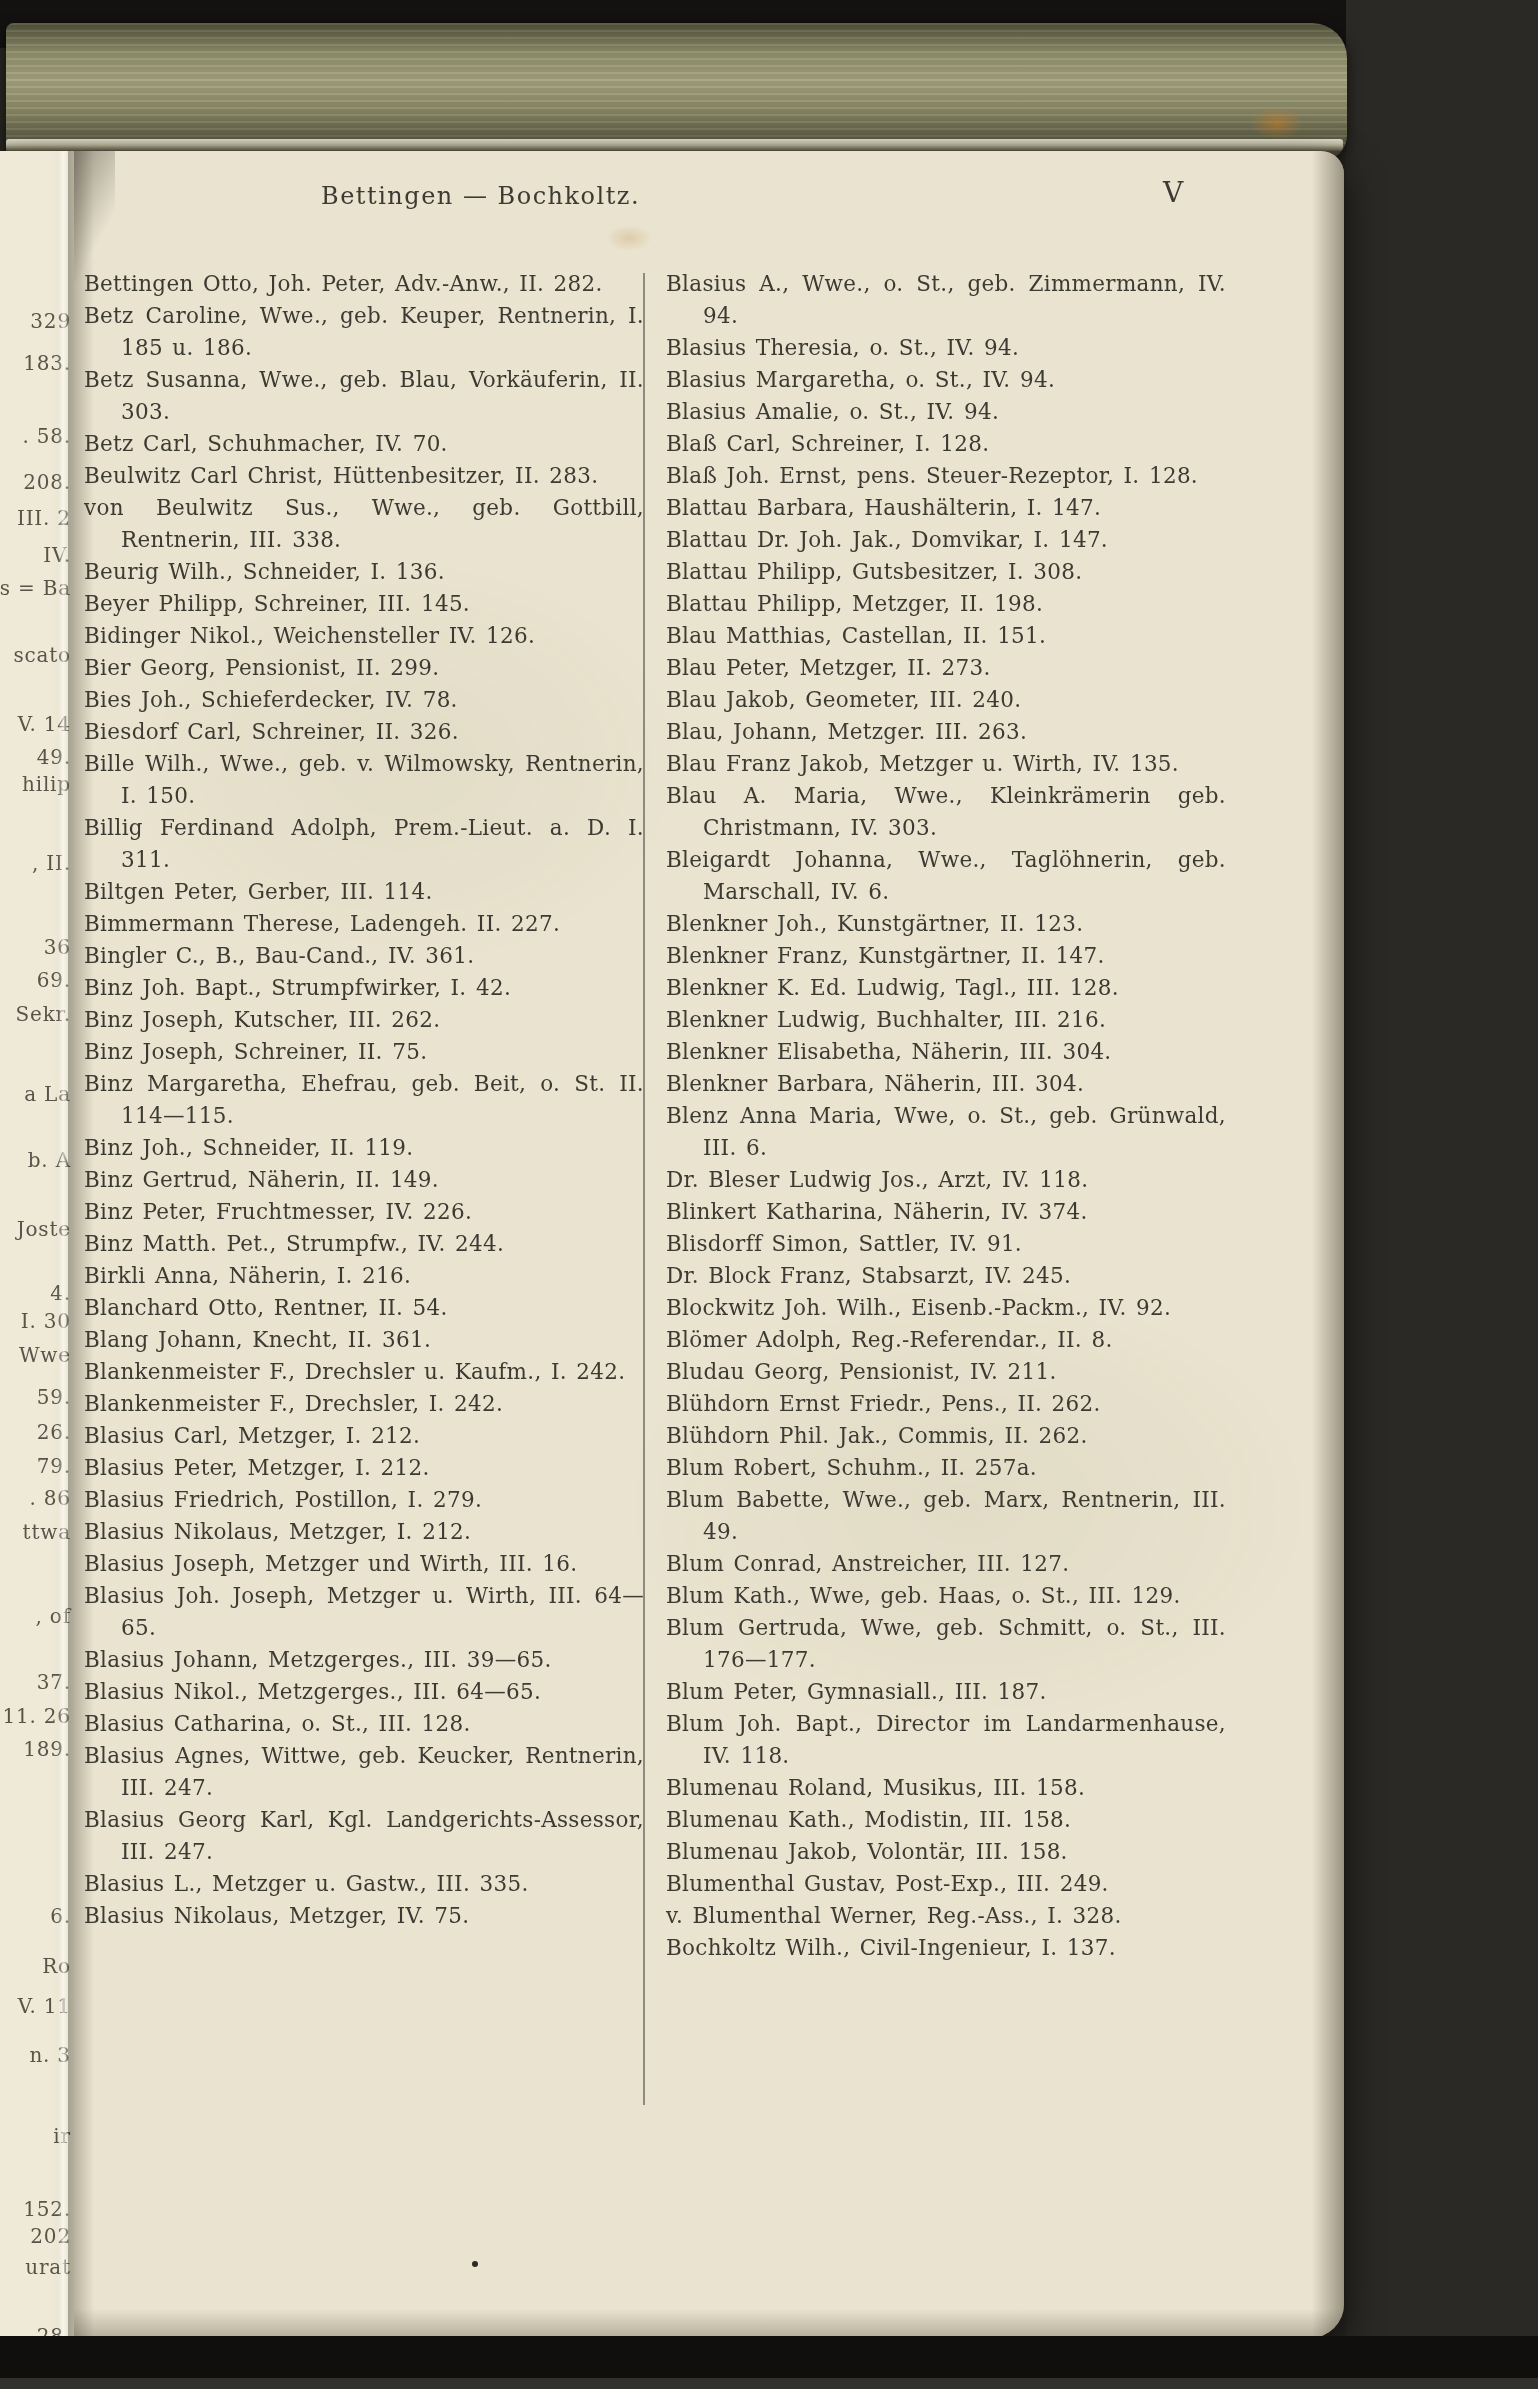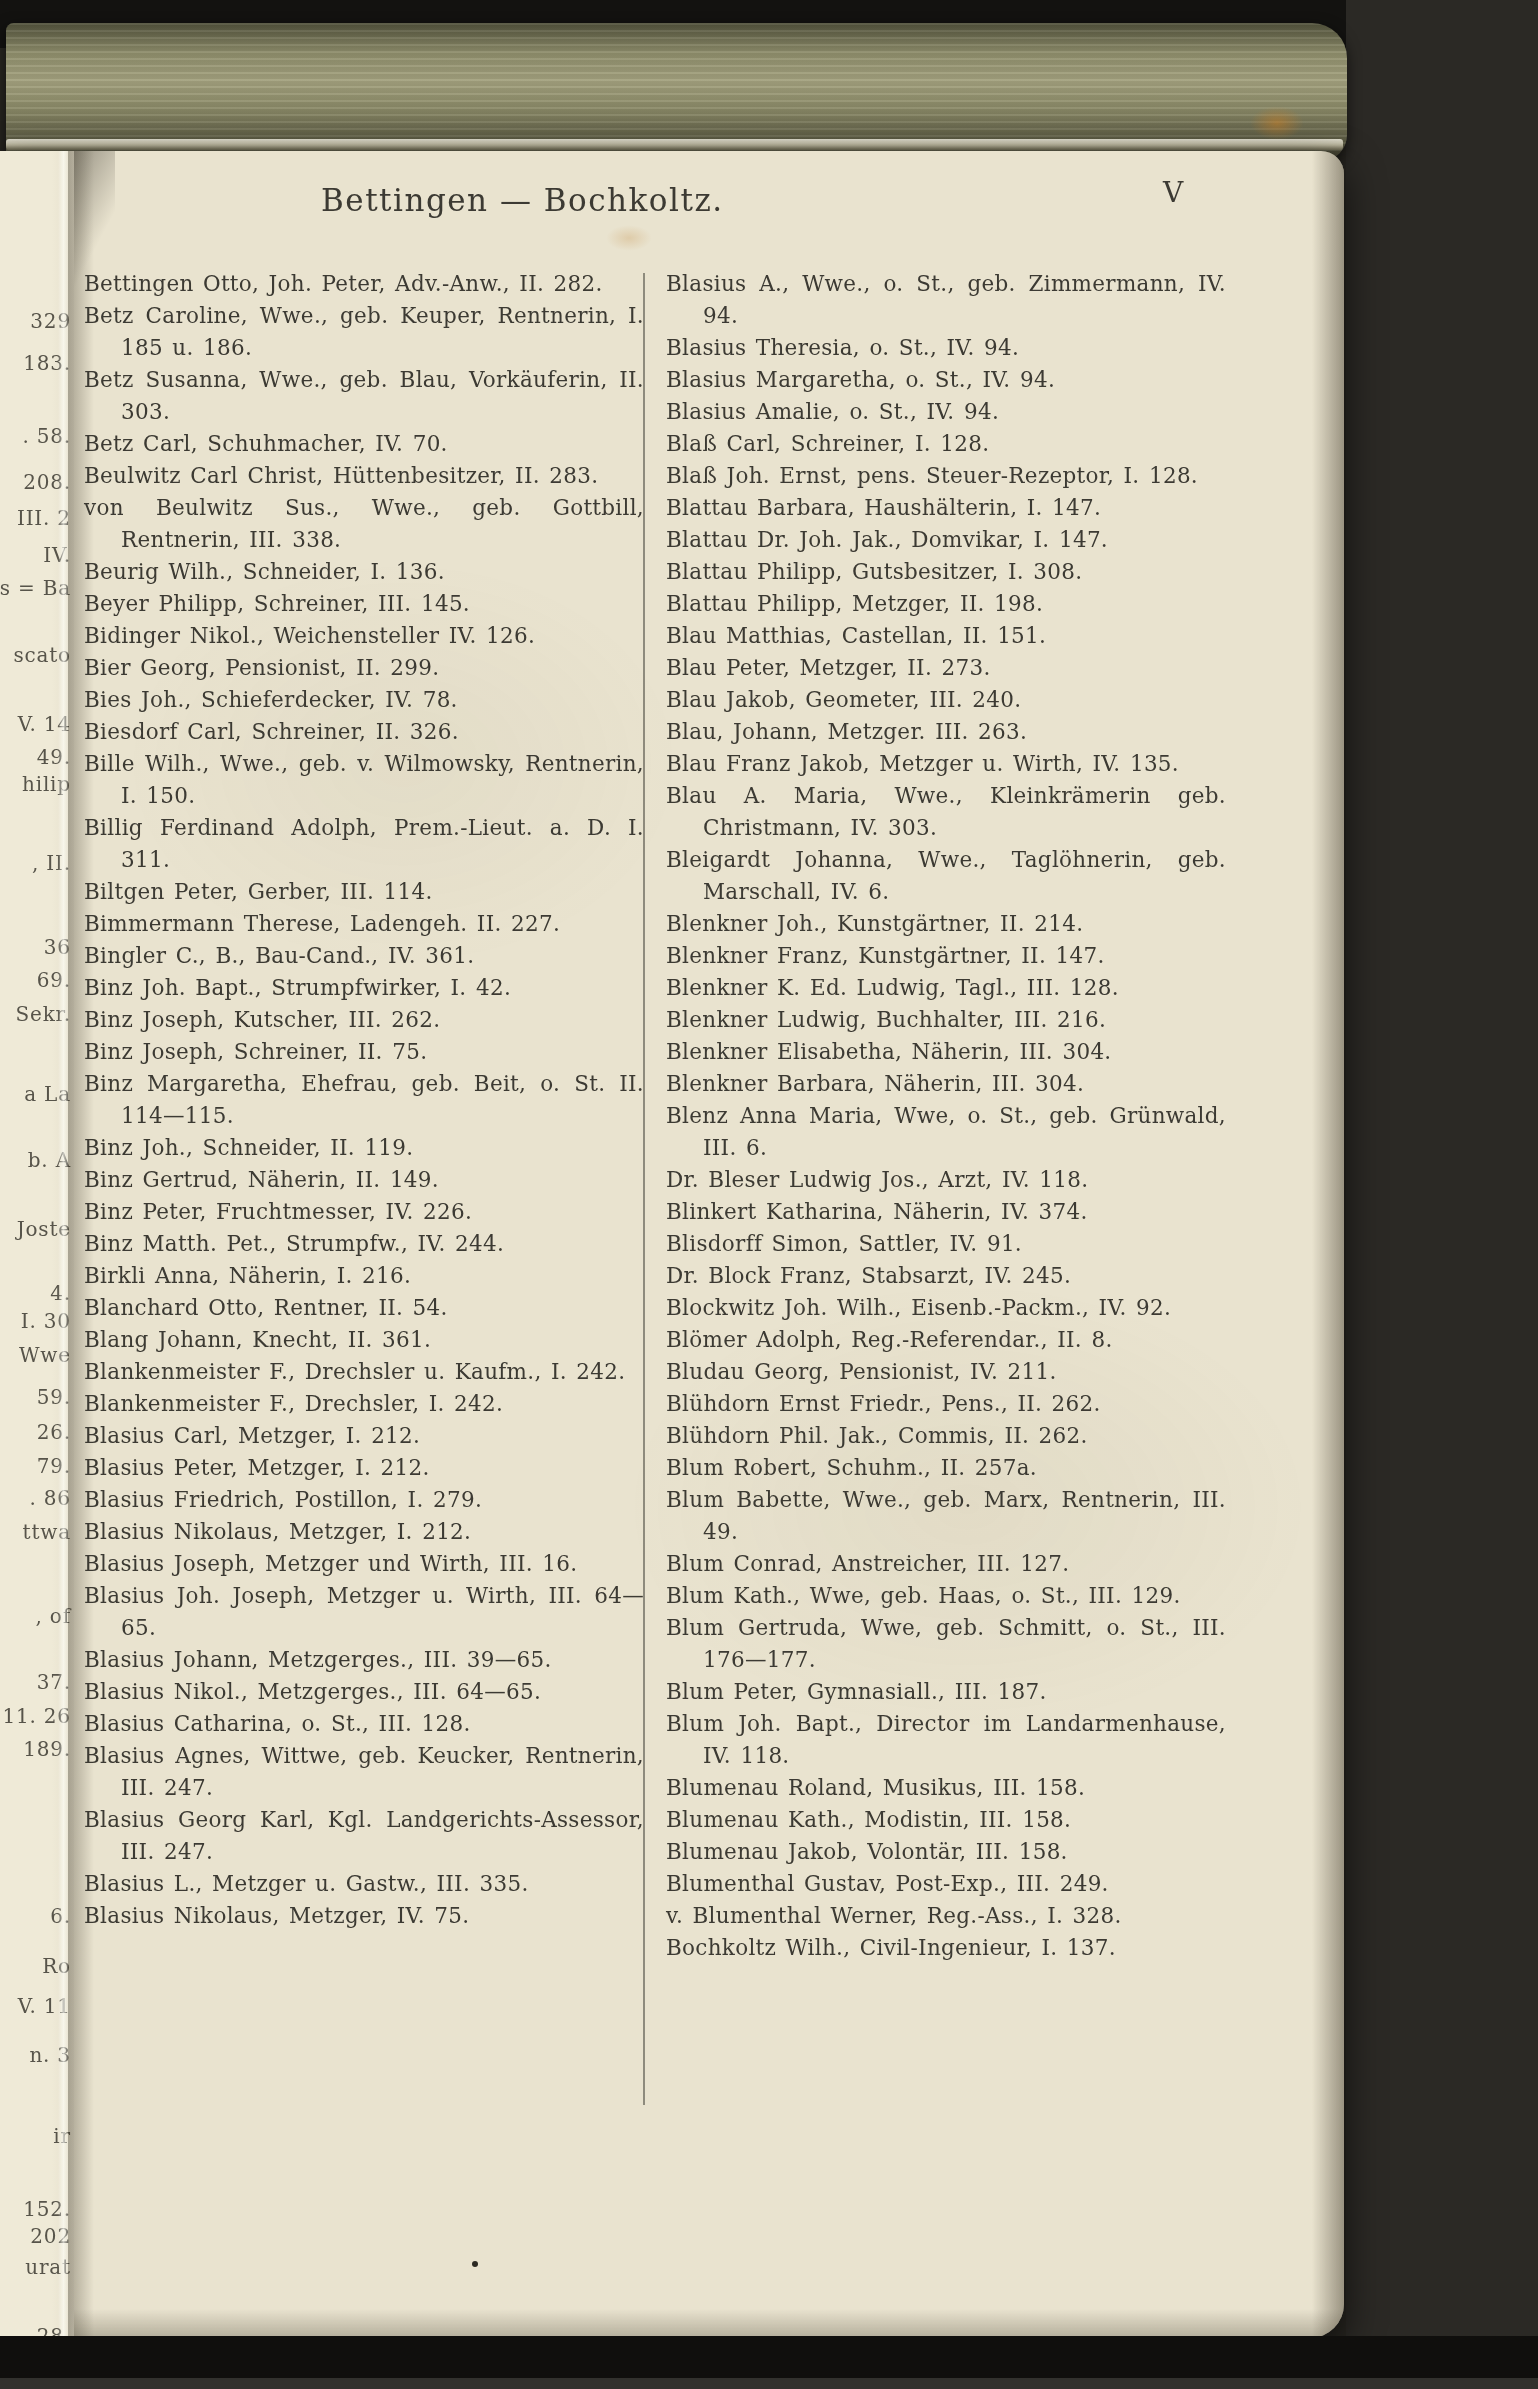--- a/index.html
+++ b/index.html
@@ -47,21 +47,21 @@
   .prev-strip{position:absolute;left:0;top:0;width:74px;height:100%;overflow:hidden;
     background:linear-gradient(to right,#efead7 70%, #e4decb 100%);}
   .prev-strip .frag{position:absolute;right:3.1px;white-space:nowrap;font-size:20px;
     color:#57544a;letter-spacing:0.8px;}
   .crease-shadow{position:absolute;left:68px;top:0;width:26px;height:100%;
     background:linear-gradient(to right, rgba(44,38,24,.34), rgba(44,38,24,0));}
   .crease-light{position:absolute;left:58px;top:0;width:10.8px;height:100%;
     background:linear-gradient(to right, rgba(255,255,248,0), rgba(255,255,248,.65), rgba(255,255,248,0));}
 
   
-  .running-title{position:absolute;left:321px;top:31px;font-size:31px;color:#3c3a33;
+  .running-title{position:absolute;left:321px;top:31px;font-size:24px;color:#3c3a33;
     letter-spacing:1.5px;}
   .page-number{position:absolute;left:1163px;top:24.6px;font-size:28px;color:#3c3a33;}
 
   
   .col{position:absolute;top:117px;width:560px;color:#3c3a33;}
   .col.left{left:84px;}
   .col.right{left:658px;margin-left:8px;}
   .divider{position:absolute;left:643px;top:122px;width:1.5px;height:1832px;background:#777468;opacity:.8;}
   .entry{font-size:21.5px;line-height:32px;text-align:justify;word-spacing:2.3px;
     padding-left:37px;text-indent:-37px;letter-spacing:0.3px;}
@@ -194,21 +194,21 @@
         <div class="entry">Blattau Dr. Joh. Jak., Domvikar, I. 147.</div>
         <div class="entry">Blattau Philipp, Gutsbesitzer, I. 308.</div>
         <div class="entry">Blattau Philipp, Metzger, II. 198.</div>
         <div class="entry">Blau Matthias, Castellan, II. 151.</div>
         <div class="entry">Blau Peter, Metzger, II. 273.</div>
         <div class="entry">Blau Jakob, Geometer, III. 240.</div>
         <div class="entry">Blau, Johann, Metzger. III. 263.</div>
         <div class="entry">Blau Franz Jakob, Metzger u. Wirth, IV. 135.</div>
         <div class="entry">Blau A. Maria, Wwe., Kleinkrämerin geb. Christmann, IV. 303.</div>
         <div class="entry">Bleigardt Johanna, Wwe., Taglöhnerin, geb. Marschall, IV. 6.</div>
-        <div class="entry">Blenkner Joh., Kunstgärtner, II. 214.</div>
+        <div class="entry">Blenkner Joh., Kunstgärtner, II. 123.</div>
         <div class="entry">Blenkner Franz, Kunstgärtner, II. 147.</div>
         <div class="entry">Blenkner K. Ed. Ludwig, Tagl., III. 128.</div>
         <div class="entry">Blenkner Ludwig, Buchhalter, III. 216.</div>
         <div class="entry">Blenkner Elisabetha, Näherin, III. 304.</div>
         <div class="entry">Blenkner Barbara, Näherin, III. 304.</div>
         <div class="entry">Blenz Anna Maria, Wwe, o. St., geb. Grünwald, III. 6.</div>
         <div class="entry">Dr. Bleser Ludwig Jos., Arzt, IV. 118.</div>
         <div class="entry">Blinkert Katharina, Näherin, IV. 374.</div>
         <div class="entry">Blisdorff Simon, Sattler, IV. 91.</div>
         <div class="entry">Dr. Block Franz, Stabsarzt, IV. 245.</div>

